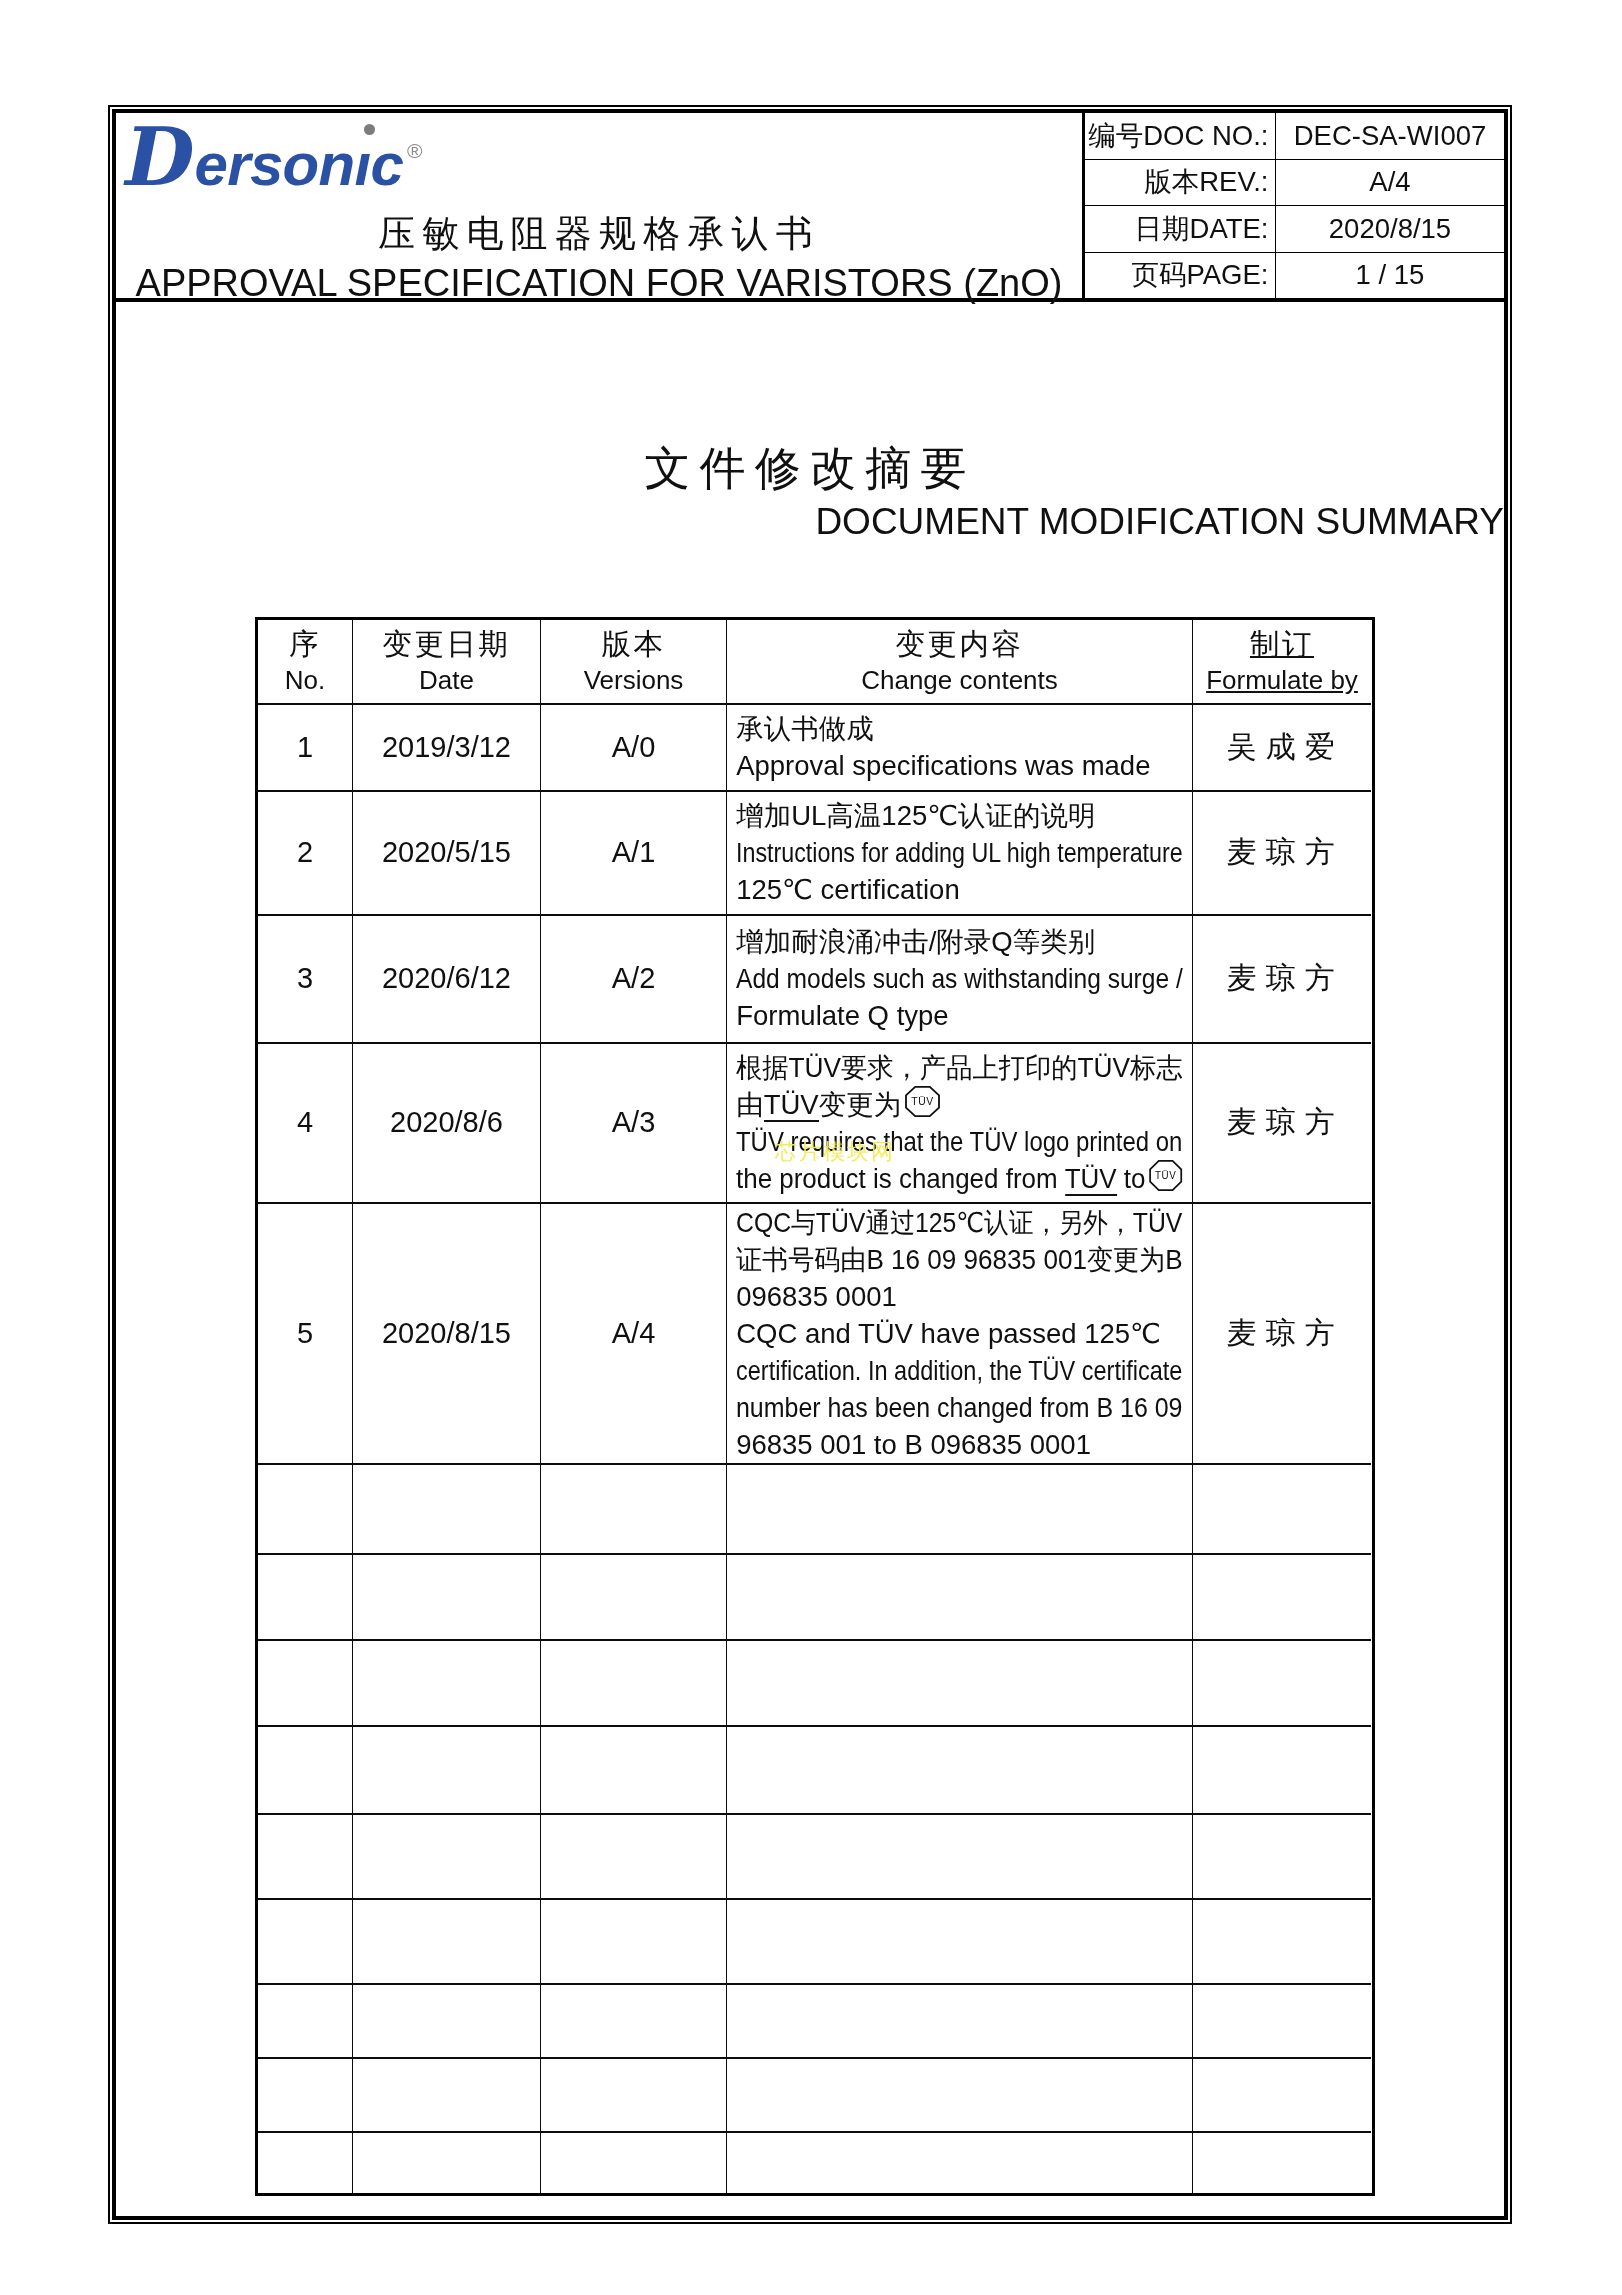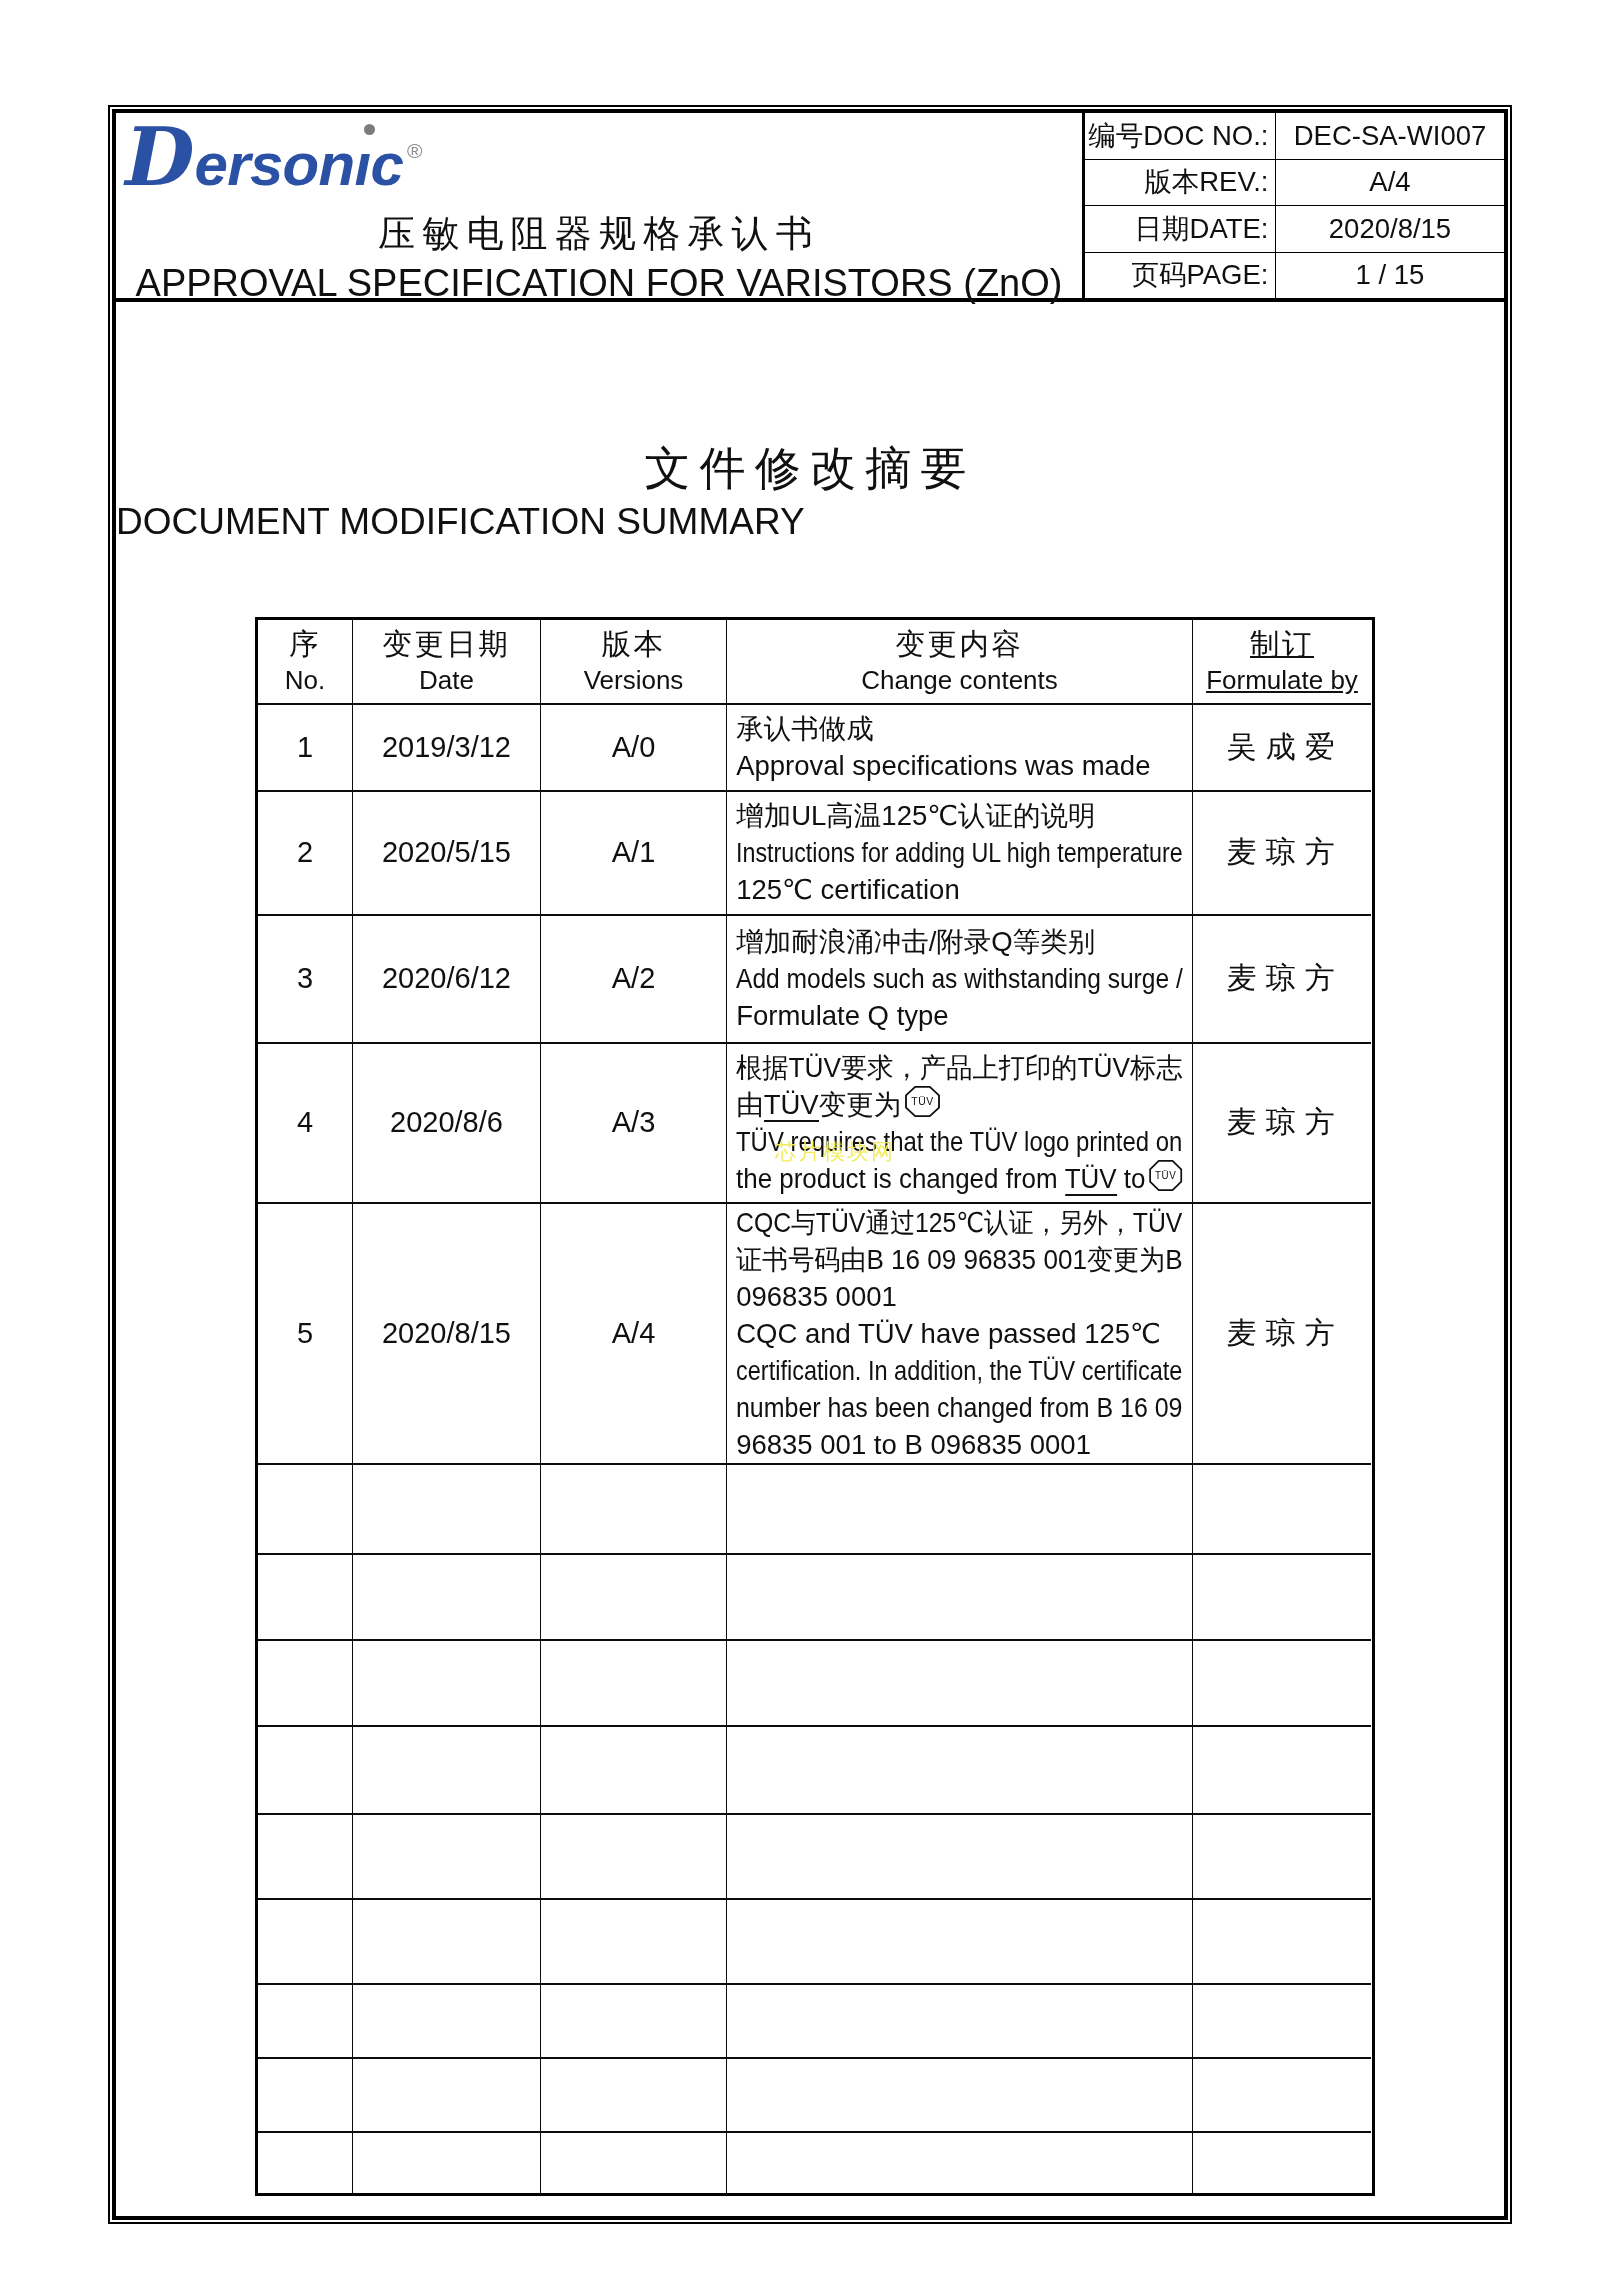--- a/index.html
+++ b/index.html
@@ -29,21 +29,21 @@
   .title-cn { position:absolute; top:96px; left:0; width:100%; text-align:center; font-size:37px; letter-spacing:7.2px; font-weight:500;font-family:Liberation Mono, monospace; }
   .title-en { position:absolute; top:149px; left:0; width:100%; text-align:center; font-size:38px; letter-spacing:0; }
   .header-right { width:422px; border-left:3.3px solid #000; display:flex; flex-direction:column; box-sizing:border-box; }
   .info-row { flex:1 1 auto; display:flex; border-bottom:1.3px solid #000; box-sizing:border-box; }
   .info-row:last-child { border-bottom:none; }
   .info-label { width:191px; display:flex; align-items:center; justify-content:flex-end; padding-right:6.5px; border-right:1.3px solid #000; box-sizing:border-box; font-size:27.5px; }
   .info-value { flex:1; display:flex; align-items:center; justify-content:center; font-size:27.5px; }
   
   .doc-body { position:relative; }
   .sum-title-cn { margin-top:141px; text-align:center; font-size:46px; line-height:50px; letter-spacing:9.2px; font-weight:500; }
-  .sum-title-en { margin-top:7.9px; text-align:left; font-size:37px; line-height:41px; letter-spacing:0; }
+  .sum-title-en { margin-top:7.9px; text-align:right; font-size:37px; line-height:41px; letter-spacing:0; }
   
   .mod-table { margin:75px 0 0 139px; width:1120px; border:3.3px solid #000; box-sizing:border-box; }
   .mrow { display:flex; box-sizing:border-box; }
   .mcell { border-right:1.3px solid #0c0c0c; border-bottom:2px solid #0c0c0c; box-sizing:border-box;
            display:flex; align-items:center; justify-content:center; overflow:visible; }
   .mrow .mcell:last-child { border-right:none; }
   .mrow:last-child .mcell { border-bottom:none; }
   .hcell { flex-direction:column; justify-content:center; }
   .hcn { font-size:29.4px; line-height:39px; letter-spacing:2.6px; }
   .hen { font-size:26px; line-height:35px; }

